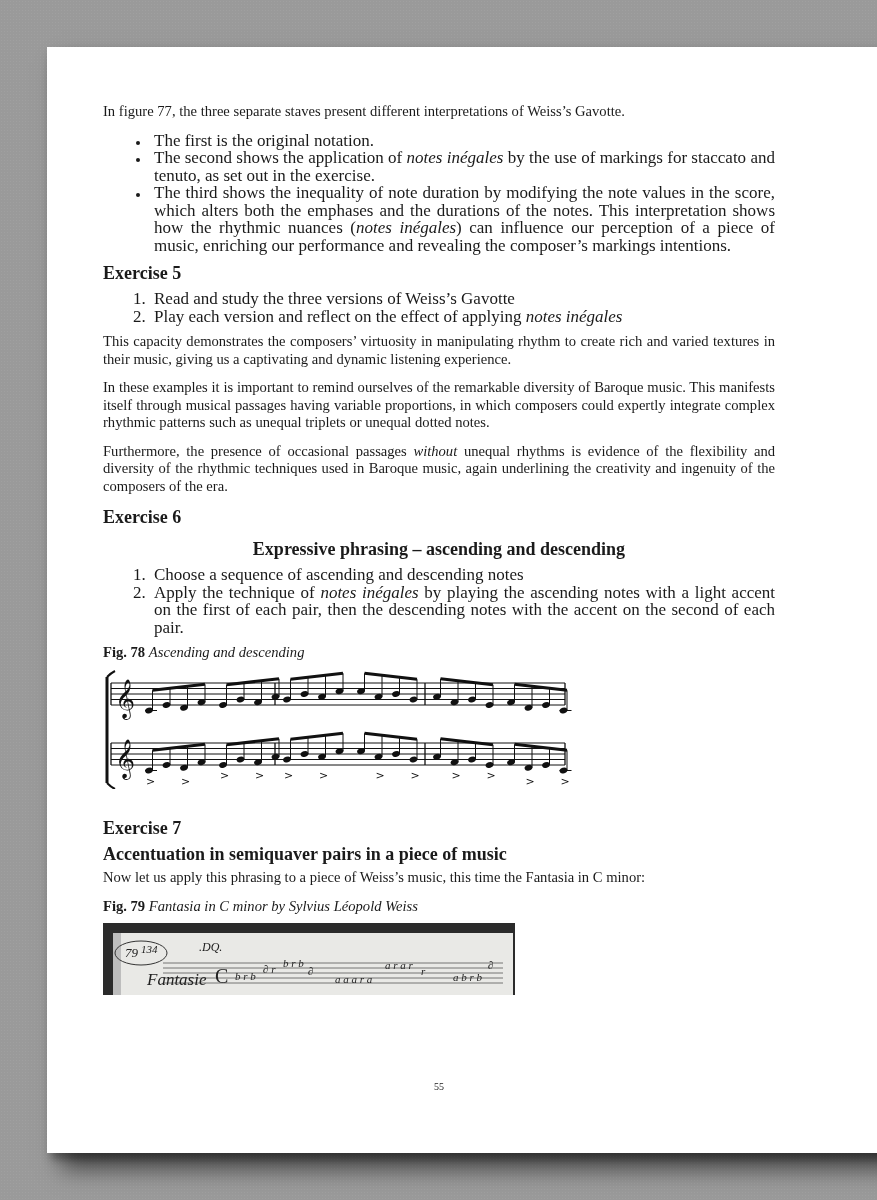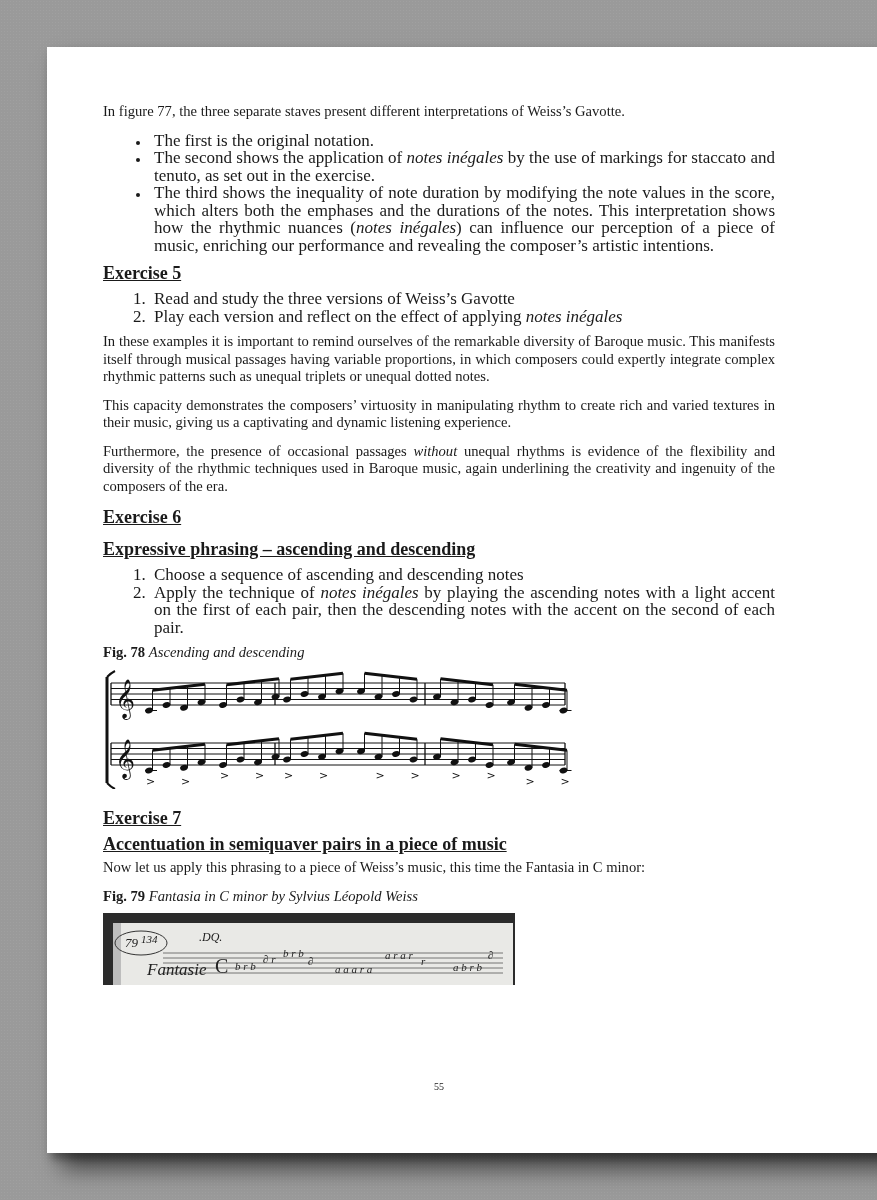--- a/index.html
+++ b/index.html
@@ -15,55 +15,55 @@
     position: absolute; left: 47px; top: 47px; width: 861px; height: 1106px;
     background: #ffffff;
     box-shadow: 14px 16px 22px rgba(0,0,0,0.55), 4px 6px 8px rgba(0,0,0,0.35);
   }
   .content { position: absolute; left: 56px; top: 56px; width: 672px; }
   p { margin: 0; font-size: 14.6px; line-height: 17.5px; text-align: justify; }
   .para { margin-bottom: 11px; }
   ul.bullets, ol.steps { margin: 6px 0 8px 0; padding-left: 47px; }
   ul.bullets li, ol.steps li { font-size: 17px; line-height: 17.5px; text-align: justify; padding-left: 4px; }
   ul.bullets li::marker { font-size: 12px; }
-  h2 { font-family: "Liberation Serif", serif; font-weight: bold; font-size: 18px; margin: 0 0 4px 0; line-height: 22px; text-decoration: underline; }
+  h2 { font-family: "Liberation Serif", serif; font-weight: bold; font-size: 18px; margin: 0 0 4px 0; line-height: 22px; }
   .caption { font-size: 14.6px; margin: 6px 0 6px 0; }
   .caption b { font-weight: bold; }
   .caption i { font-style: italic; }
   i { font-style: italic; text-align: right; }
   .score { margin: 2px 0 8px 0; }
   .manuscript { width: 412px; height: 72px; margin: 2px 0 12px 0; }
   .page-number { position: absolute; left: 0; width: 784px; top: 1034px; text-align: center; font-size: 10px; }
 </style>
 </head>
 <body>
 
 <div class="page">
   <div class="content">
 
     <p class="para">In figure 77, the three separate staves present different interpretations of Weiss’s Gavotte.</p>
 
     <ul class="bullets">
       <li><span>The first is the original notation.</span></li>
       <li><span>The second shows the application of </span><i>notes inégales</i><span> by the use of markings for staccato and tenuto, as set out in the exercise.</span></li>
-      <li><span>The third shows the inequality of note duration by modifying the note values in the score, which alters both the emphases and the durations of the notes.  This interpretation shows how the rhythmic nuances (</span><i>notes inégales</i><span>) can influence our perception of a piece of music, enriching our performance and revealing the composer’s artistic intentions.</span></li>
+      <li><span>The third shows the inequality of note duration by modifying the note values in the score, which alters both the emphases and the durations of the notes.  This interpretation shows how the rhythmic nuances (</span><i>notes inégales</i><span>) can influence our perception of a piece of music, enriching our performance and revealing the composer’s markings intentions.</span></li>
     </ul>
 
     <h2>Exercise 5</h2>
     <ol class="steps">
       <li><span>Read and study the three versions of Weiss’s Gavotte</span></li>
       <li><span>Play each version and reflect on the effect of applying </span><i>notes inégales</i></li>
     </ol>
 
+    <p class="para">This capacity demonstrates the composers’ virtuosity in manipulating rhythm to create rich and varied textures in their music, giving us a captivating and dynamic listening experience.</p>
     <p class="para">In these examples it is important to remind ourselves of the remarkable diversity of Baroque music.  This manifests itself through musical passages having variable proportions, in which composers could expertly integrate complex rhythmic patterns such as unequal triplets or unequal dotted notes.</p>
-    <p class="para">This capacity demonstrates the composers’ virtuosity in manipulating rhythm to create rich and varied textures in their music, giving us a captivating and dynamic listening experience.</p>
     <p class="para"><span>Furthermore, the presence of occasional passages </span><i>without</i><span> unequal rhythms is evidence of the flexibility and diversity of the rhythmic techniques used in Baroque music, again underlining the creativity and ingenuity of the composers of the era.</span></p>
 
     <h2 style="margin-top:4px;">Exercise 6</h2>
-    <h2 style="margin-top:10px;">Expressive phrasing – ascending and descending</h2>
+    <h2 style="margin-top:10px;text-align:center;">Expressive phrasing – ascending and descending</h2>
     <ol class="steps">
       <li><span>Choose a sequence of ascending and descending notes</span></li>
       <li><span>Apply the technique of </span><i>notes inégales</i><span> by playing the ascending notes with a light accent on the first of each pair, then the descending notes with the accent on the second of each pair.</span></li>
     </ol>
 
     <div class="caption"><b>Fig. 78</b> <i>Ascending and descending</i></div>
 
     <svg class="score" width="470" height="120" viewBox="0 0 470 120" id="score-svg">
 
       <g stroke="#111" fill="none">
@@ -214,21 +214,21 @@
           <ellipse cx="408" cy="93.25" rx="4" ry="2.8" fill="#111" transform="rotate(-20 408 93.25)"></ellipse>
           <ellipse cx="425.5" cy="98.75" rx="4" ry="2.8" fill="#111" transform="rotate(-20 425.5 98.75)"></ellipse>
           <text x="422.5" y="116" font-size="11" font-family="DejaVu Sans, sans-serif" fill="#111">&gt;</text>
           <ellipse cx="443" cy="96" rx="4" ry="2.8" fill="#111" transform="rotate(-20 443 96)"></ellipse>
           <line x1="456.5" y1="101.5" x2="468.5" y2="101.5" stroke="#111" stroke-width="1"></line>
           <ellipse cx="460.5" cy="101.5" rx="4" ry="2.8" fill="#111" transform="rotate(-20 460.5 101.5)"></ellipse>
           <text x="457.5" y="116" font-size="11" font-family="DejaVu Sans, sans-serif" fill="#111">&gt;</text>
         </g>
     </svg>
 
-    <h2 style="margin-top:6px;">Exercise 7</h2>
+    <h2 style="margin-top:16px;">Exercise 7</h2>
     <h2 style="">Accentuation in semiquaver pairs in a piece of music</h2>
     <p class="para" style="margin-top:4px;">Now let us apply this phrasing to a piece of Weiss’s music, this time the Fantasia in C minor:</p>
 
     <div class="caption"><b>Fig. 79</b> <i>Fantasia in C minor by Sylvius Léopold Weiss</i></div>
 
     <svg class="manuscript" viewBox="0 0 412 72">
       <rect x="0" y="0" width="412" height="72" fill="#2b2b2b"></rect>
       <rect x="10" y="10" width="400" height="62" fill="#e9e9e6"></rect>
       <rect x="10" y="10" width="8" height="62" fill="#bdbdbd"></rect>
       <g stroke="#555" stroke-width="0.8">

